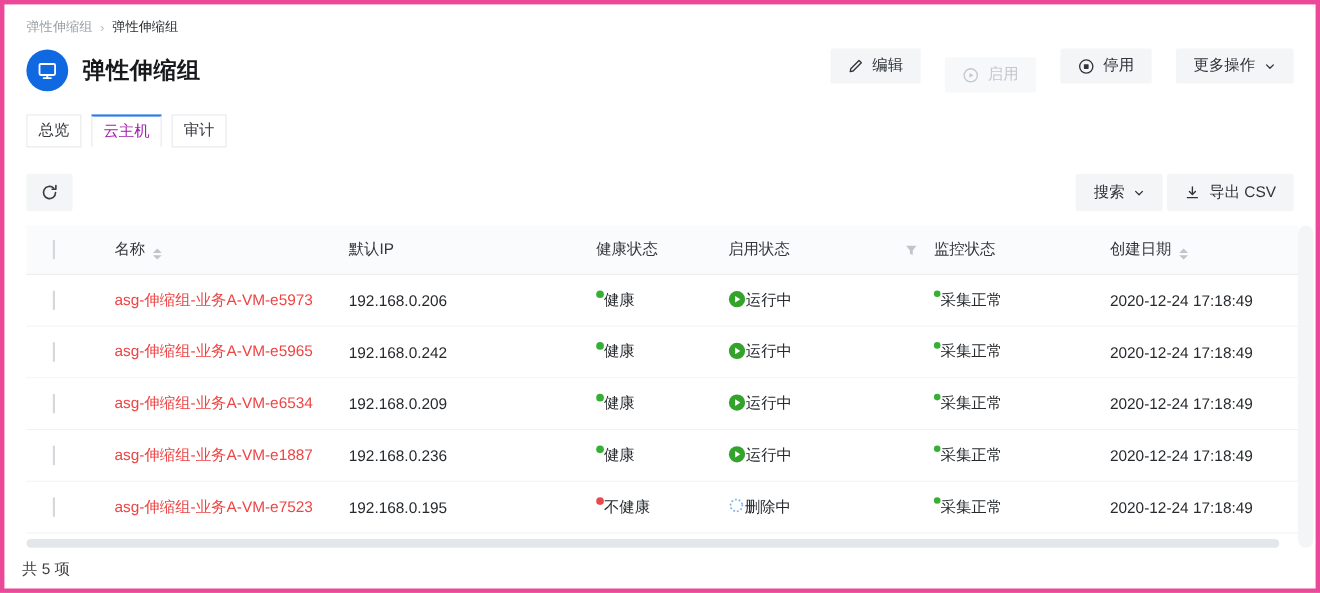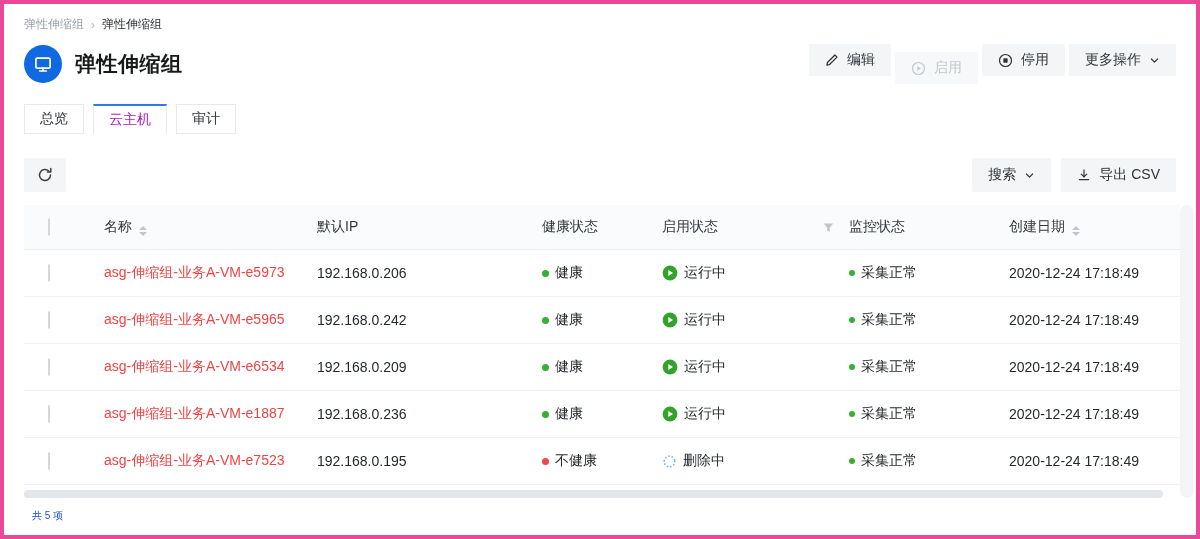--- a/index.html
+++ b/index.html
@@ -15,43 +15,43 @@
   
   .breadcrumb { padding: 12px 20px 0 20px; font-size: 12px; color: #9aa0a6; display:flex; align-items:center; gap:7px; }
   .breadcrumb .crumb-link { color: #9aa0a6; cursor: pointer; }
   .breadcrumb .crumb-current { color: #2b2f33; }
   .breadcrumb .sep { color: #b8bcc2; font-size: 12px; }
 
   
   .page-header { display:flex; align-items:center; margin: 11px 20px 0 20px; height: 40px; }
   .title-badge { width:38px; height:38px; border-radius:50%; background:#1169e2; display:flex; align-items:center; justify-content:center; flex:0 0 38px; }
   .page-title { font-size: 21px; font-weight: 700; color: #17191c; margin-left: 13px; letter-spacing: .5px; }
-  .header-actions { margin-left:auto; display:flex; gap:4px; }
+  .header-actions { margin-left:auto; display:flex; gap:22px; }
   .btn {
     display:inline-flex; align-items:center; gap:8px;
     height: 32px; padding: 0 16px;
     background: #f3f5f6; border: none; border-radius: 2px;
     font-size: 14px; color: #30343a; cursor: pointer;
     font-family: inherit;
   }
   .btn.disabled { color: #c3c8cd; cursor: default; background:#f7f8f9;margin-top:8px; }
 
   
   .tabs { display:flex; margin: 20px 20px 0 20px; }
   .tab {
-    height: 30px; line-height: 27px; padding: 0 15px; margin-right: 9px;
+    height: 30px; line-height: 27px; padding: 0 10px; margin-right: 9px;
     border: 1px solid #e7e9eb; background: #fff;
     font-size: 14px; color: #33373c; cursor: pointer; position: relative;
   }
   .tab.active { color: #a21caf; border-top: 2px solid #2d7ce9; border-bottom-color: #fff; font-weight: 400; }
 
   
   .toolbar { display:flex; align-items:center; margin: 24px 20px 0 20px; }
   .icon-btn { width: 42px; height: 34px; display:flex; align-items:center; justify-content:center; background:#f3f5f6; border:none; border-radius:2px; cursor:pointer; }
-  .toolbar-right { margin-left:auto; display:flex; gap:10px; }
+  .toolbar-right { margin-left:auto; display:flex; gap:4px; }
   .toolbar-right .btn { height: 34px; }
 
   
   .table-area { position: relative; margin: 13px 2px 0 20px; }
   .v-rail { position:absolute; right:0; top:0; bottom:0; width:14px; background:#f3f5f7; border-radius:7px; }
   .table-inner { margin-right: 14px; }
   .grid-row {
     display:grid;
     grid-template-columns: 80px 213px 225px 120px 187px 160px 1fr;
     align-items:center;
@@ -61,29 +61,29 @@
   .thead { background:#fafbfc; height:45px; border-bottom:1px solid #ecedef; color:#33373c; }
   .tbody .grid-row { border-bottom: 1px solid #f0f2f4; background:#fff; }
   .cell-check { padding-left: 24px; }
   .checkbox { width:16px; height:16px; border:1px solid #d4d7dc; border-radius:2px; background:#fff; cursor:pointer; }
   .th { display:flex; align-items:flex-end; }
   .th-split { display:flex; align-items:center; justify-content:space-between; padding-right: 14px; }
   .sort { display:inline-flex; flex-direction:column; gap:2px; margin-left:7px; cursor:pointer; }
   .sort .tri-up { width:0; height:0; border-left:4px solid transparent; border-right:4px solid transparent; border-bottom:4px solid #c0c5cc; }
   .sort .tri-down { width:0; height:0; border-left:4px solid transparent; border-right:4px solid transparent; border-top:4px solid #c0c5cc; }
   .name-link { color:#ef4444; cursor:pointer; text-decoration:none;text-align:center; }
-  .status { display:flex; align-items:center; gap:6px; }
+  .status { display:flex; align-items:flex-start; }
   .dot { width:7px; height:7px; border-radius:50%; display:inline-block; flex:0 0 7px; }
   .dot.green { background:#35b034; }
   .dot.red { background:#e8494d; }
   .dot.small { width:6px; height:6px; flex-basis:6px; }
   .h-scroll { height:8px; background:#e3e7eb; border-radius:4px; margin-top:5px; width:98.5%; cursor:pointer; }
 
   
-  .table-footer { margin: 11px 20px 0 28px; font-size: 10px; color:#1d4ed8; }
+  .table-footer { margin: 11px 20px 0 16px; font-size: 14px; color:#404040; }
 
   svg { display:block; }
 </style>
 </head>
 <body>
 
 <div class="page">
 
   <div class="breadcrumb">
     <span class="crumb-link">弹性伸缩组</span>

